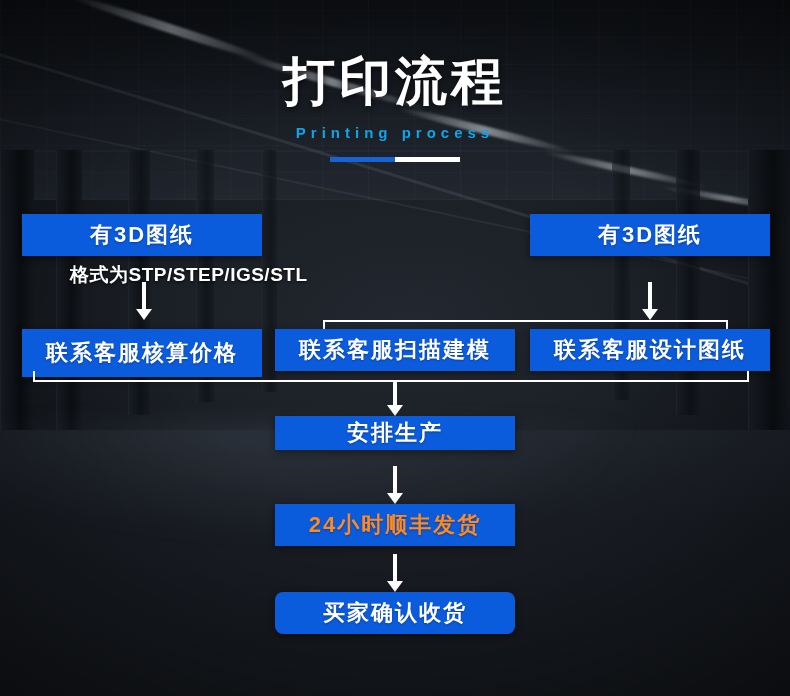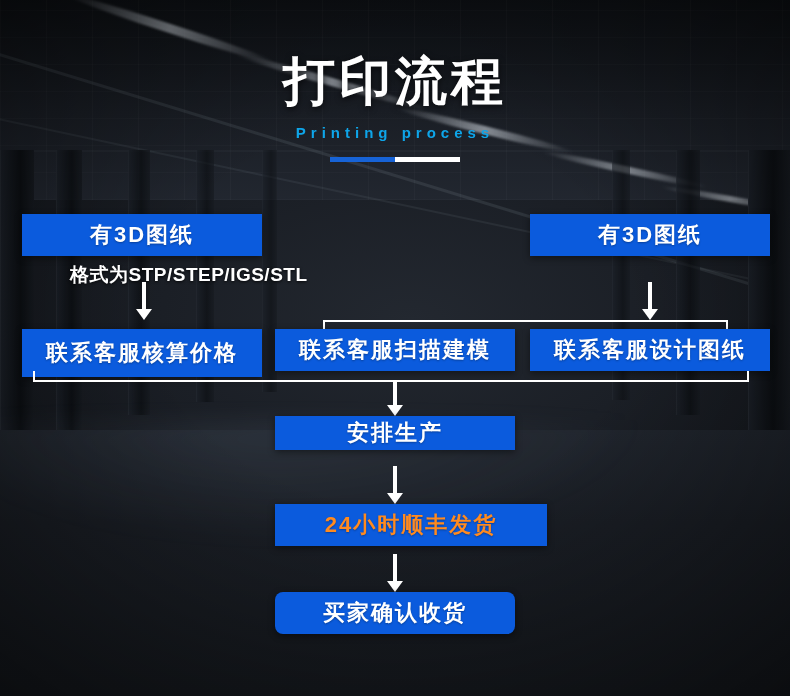--- a/index.html
+++ b/index.html
@@ -187,21 +187,21 @@
       <div class="head"></div>
   </div>
 
   <div class="box" style="left:275px;top:416px;width:240px;height:34px;">安排生产</div>
 
   <div class="arrow" style="left:385px;top:466px;width:20px;height:38px;">
     <div class="shaft" style="height:27px;"></div>
       <div class="head"></div>
   </div>
 
-  <div class="box accent" style="left:275px;top:504px;width:272px;height:42px;">24小时顺丰发货</div>
+  <div class="box accent" style="left:275px;top:504px;width:240px;height:42px;">24小时顺丰发货</div>
 
   <div class="arrow" style="left:385px;top:554px;width:20px;height:38px;">
     <div class="shaft" style="height:27px;"></div>
       <div class="head"></div>
   </div>
 
   <div class="box" style="left:275px;top:592px;width:240px;height:42px;border-radius:8px;">买家确认收货</div>
 
 </div>
 

